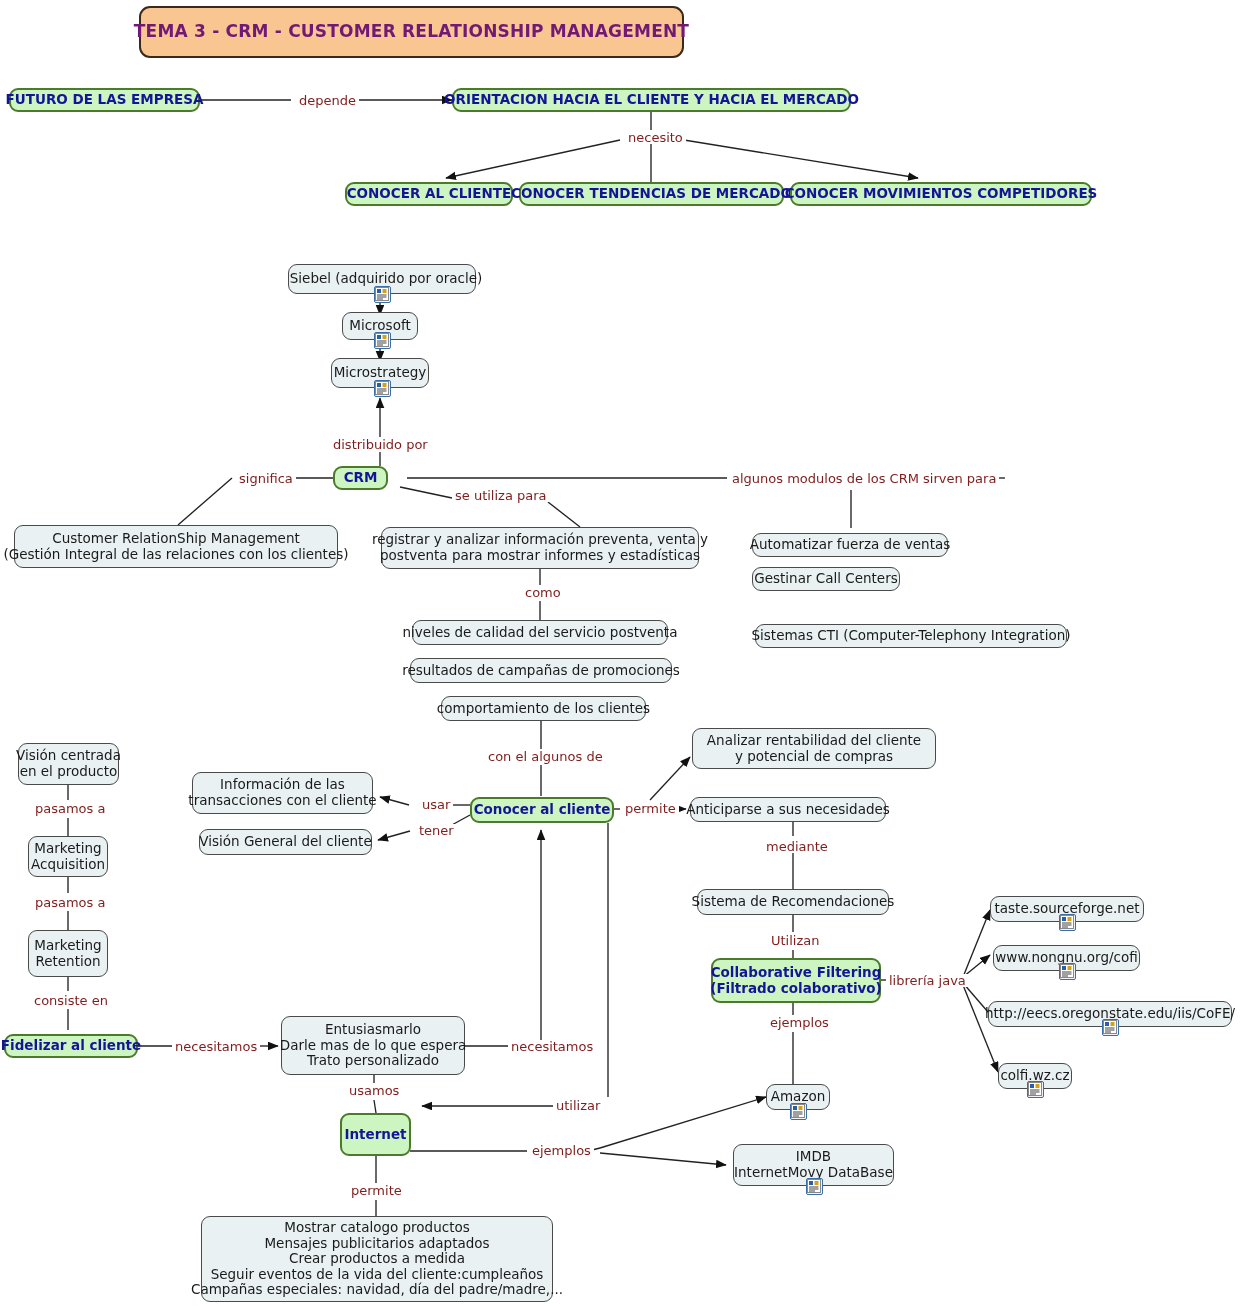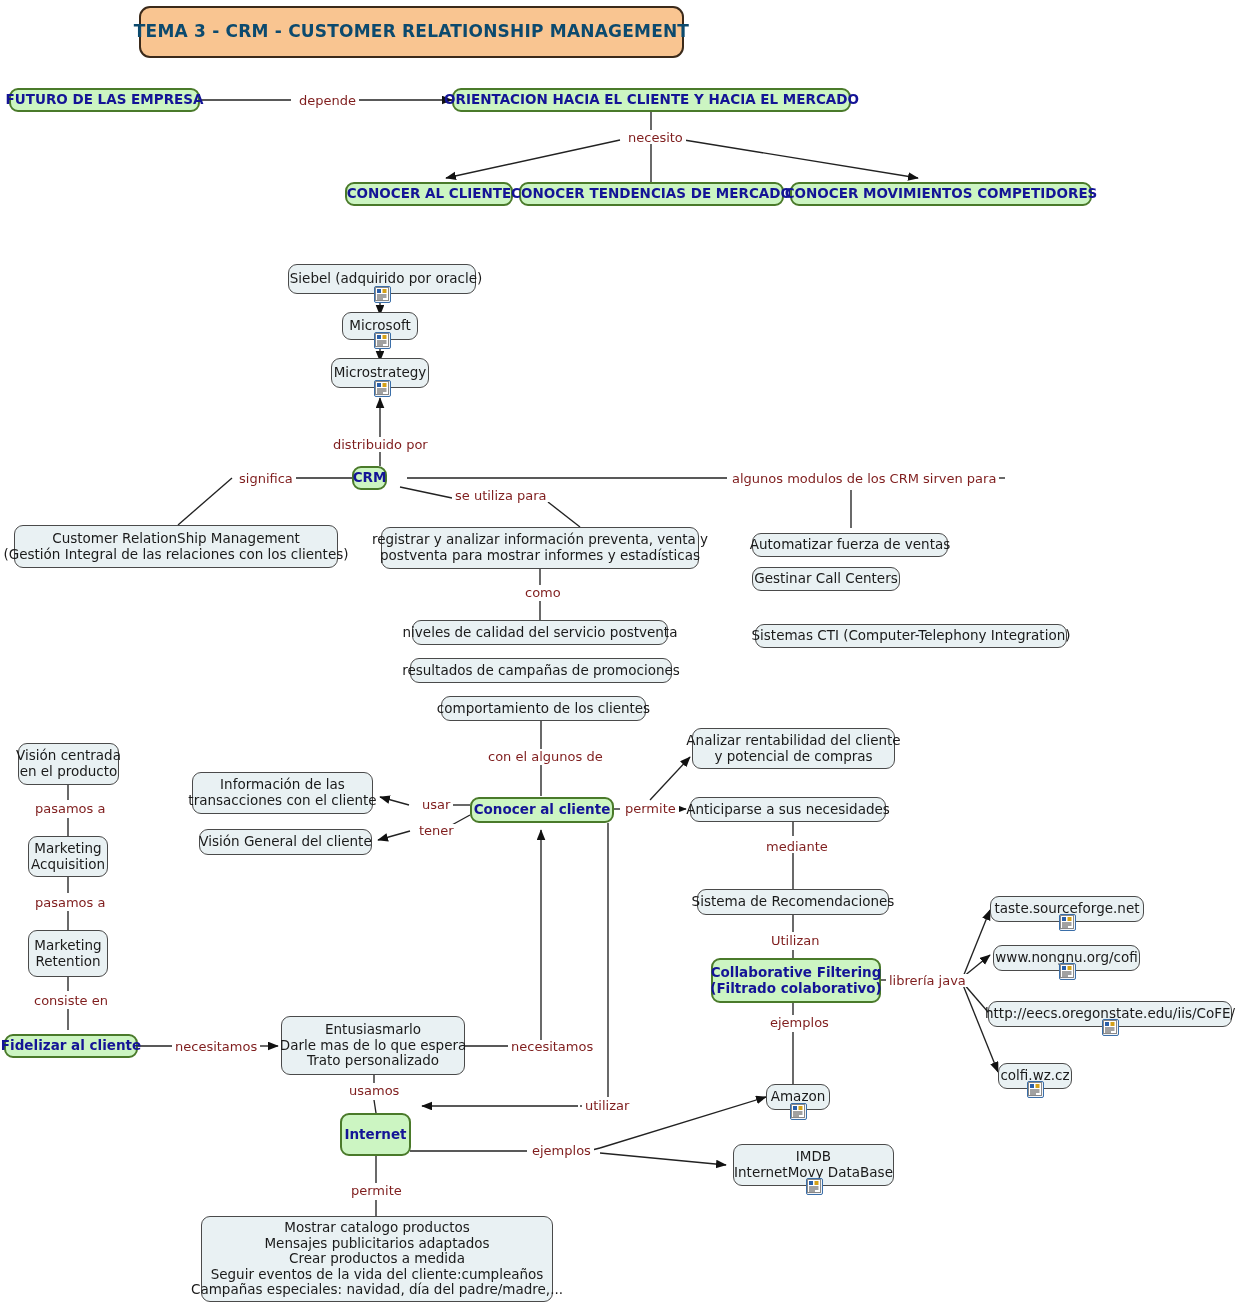--- a/index.html
+++ b/index.html
@@ -8,21 +8,21 @@
   #canvas{position:absolute;left:0;top:0;width:1240px;height:1306px;}
   svg.edges{position:absolute;left:0;top:0;width:1240px;height:1306px;pointer-events:none;}
 
   .node{position:absolute;box-sizing:border-box;display:flex;align-items:center;
         justify-content:center;text-align:center;border-radius:9px;
         line-height:1.16;white-space:pre;}
 
   .n-blue{background:#e9f1f3;border:1.5px solid #4a4a4a;color:#1a1a1a;font-size:13.5px;}
   .n-green{background:#ccf5c2;border:2px solid #4a7a2a;color:#141496;
            font-size:13.5px;font-weight:bold;}
-  .n-title{background:#f9c591;border:2.5px solid #3b2a1a;color:#0c4a6e;
+  .n-title{background:#f9c591;border:2.5px solid #3b2a1a;color:#701a75;
            font-size:17px;font-weight:bold;letter-spacing:.2px;border-radius:11px;}
 
   .elabel{position:absolute;font-size:13px;color:#7f1d1d;background:#fff;
           padding:0 3px;white-space:nowrap;line-height:1;}
 
   .docicon{position:absolute;width:17px;height:17px;border:1.5px solid #3a6ea8;
            background:#f2f4f8;border-radius:2px;box-sizing:border-box;
            display:block;}
   .docicon svg{display:block;}
 </style>
@@ -164,21 +164,21 @@
     <svg width="14" height="14" viewBox="0 0 14 14">
       <rect x="0.5" y="0.5" width="13" height="13" fill="#fff" stroke="#888"></rect>
       <rect x="2" y="2" width="4" height="4" fill="#2a5fa8"></rect>
       <rect x="7.5" y="2" width="4" height="4" fill="#d4a017"></rect>
       <rect x="2" y="7.5" width="9.5" height="1" fill="#444"></rect>
       <rect x="2" y="9.5" width="9.5" height="1" fill="#444"></rect>
       <rect x="2" y="11.5" width="6" height="1" fill="#444"></rect>
     </svg>
   </span>
 
-  <div class="node n-green" style="left:352px;top:466px;width:35px;height:24px;">CRM</div>
+  <div class="node n-green" style="left:333px;top:466px;width:55px;height:24px;">CRM</div>
 
   <div class="node n-blue" style="left:14px;top:525px;width:324px;height:43px;">Customer RelationShip Management
 (Gestión Integral de las relaciones con los clientes)</div>
 
   <div class="node n-blue" style="left:381px;top:527px;width:318px;height:42px;">registrar y analizar información preventa, venta y
 postventa para mostrar informes y estadísticas</div>
 
   <div class="node n-blue" style="left:752px;top:533px;width:196px;height:24px;">Automatizar fuerza de ventas</div>
   <div class="node n-blue" style="left:752px;top:567px;width:148px;height:24px;">Gestinar Call Centers</div>
   <div class="node n-blue" style="left:755px;top:601px;width:312px;height:24px;margin-top:23px;">Sistemas CTI (Computer-Telephony Integration)</div>
@@ -194,21 +194,21 @@
   <div class="node n-blue" style="left:28px;top:930px;width:80px;height:47px;">Marketing
 Retention</div>
   <div class="node n-green" style="left:4px;top:1034px;width:134px;height:24px;">Fidelizar al cliente</div>
 
   <div class="node n-blue" style="left:192px;top:772px;width:181px;height:42px;">Información de las
 transacciones con el cliente</div>
   <div class="node n-blue" style="left:199px;top:829px;width:173px;height:26px;">Visión General del cliente</div>
 
   <div class="node n-green" style="left:470px;top:797px;width:144px;height:26px;">Conocer al cliente</div>
 
-  <div class="node n-blue" style="left:692px;top:728px;width:203px;height:41px;">Analizar rentabilidad del cliente
+  <div class="node n-blue" style="left:692px;top:728px;width:244px;height:41px;">Analizar rentabilidad del cliente
 y potencial de compras</div>
   <div class="node n-blue" style="left:690px;top:797px;width:196px;height:25px;">Anticiparse a sus necesidades</div>
   <div class="node n-blue" style="left:697px;top:889px;width:192px;height:26px;">Sistema de Recomendaciones</div>
 
   <div class="node n-green" style="left:711px;top:958px;width:170px;height:45px;">Collaborative Filtering
 (Filtrado colaborativo)</div>
 
   <div class="node n-blue" style="left:990px;top:896px;width:154px;height:26px;">taste.sourceforge.net</div>
   <span class="docicon" style="left:1059px;top:914px;">
     <svg width="14" height="14" viewBox="0 0 14 14">
@@ -308,17 +308,17 @@
   <span class="elabel" style="left:763px;top:840px;">mediante</span>
   <span class="elabel" style="left:768px;top:934px;">Utilizan</span>
   <span class="elabel" style="left:886px;top:974px;">librería java</span>
   <span class="elabel" style="left:767px;top:1016px;">ejemplos</span>
   <span class="elabel" style="left:32px;top:802px;">pasamos a</span>
   <span class="elabel" style="left:32px;top:896px;">pasamos a</span>
   <span class="elabel" style="left:31px;top:994px;">consiste en</span>
   <span class="elabel" style="left:172px;top:1040px;">necesitamos</span>
   <span class="elabel" style="left:508px;top:1040px;">necesitamos</span>
   <span class="elabel" style="left:346px;top:1084px;">usamos</span>
-  <span class="elabel" style="left:582px;top:1099px;">utilizar</span>
+  <span class="elabel" style="left:553px;top:1099px;">utilizar</span>
   <span class="elabel" style="left:529px;top:1144px;">ejemplos</span>
   <span class="elabel" style="left:348px;top:1184px;">permite</span>
 
 </div>
 
 </body></html>

